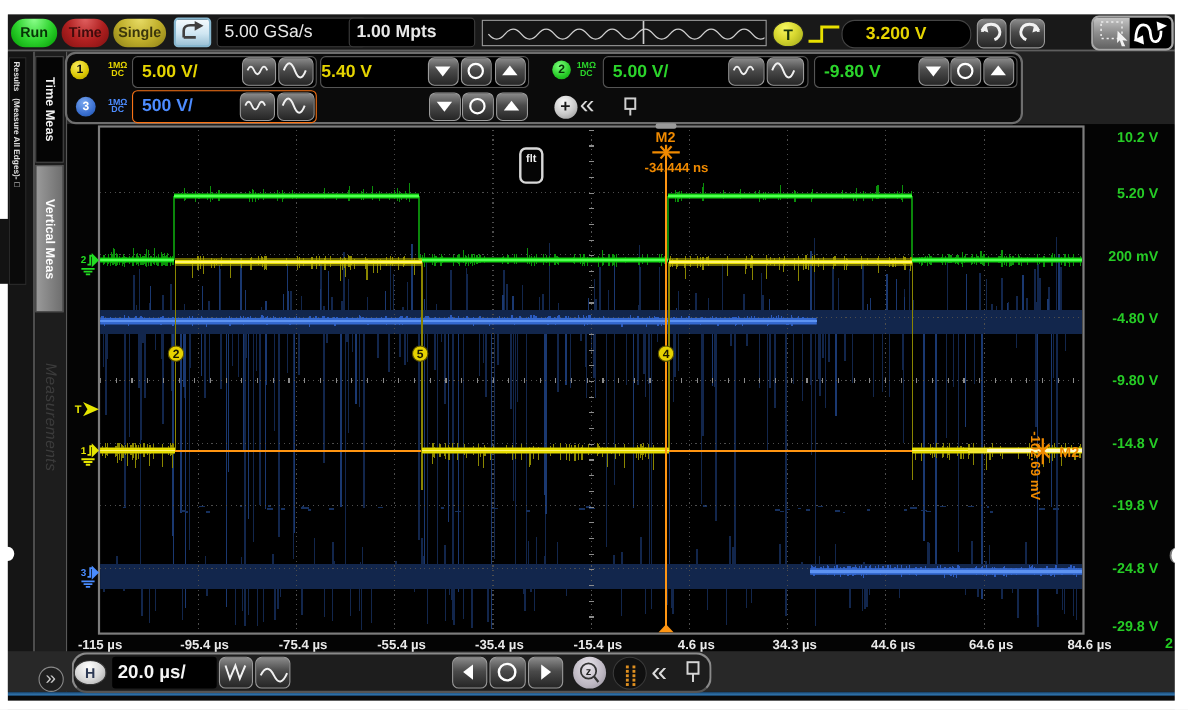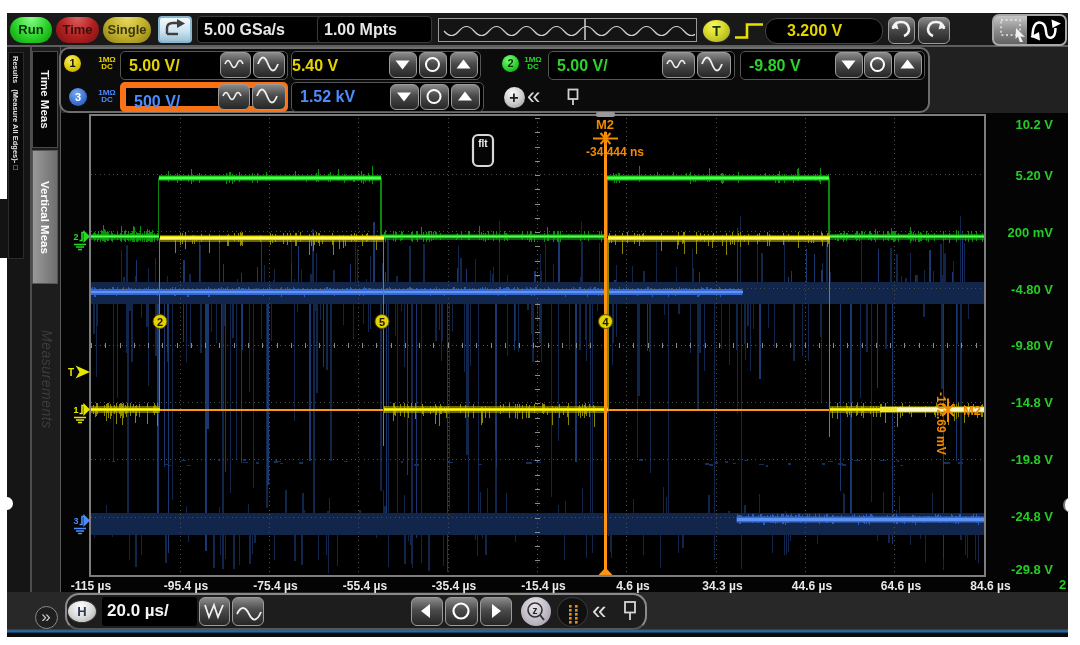--- a/index.html
+++ b/index.html
@@ -22,21 +22,21 @@
 <div class="a" style="left:7px;top:628.5px;width:1061px;height:4px;background:linear-gradient(#163a5c,#2f74ae 55%,#102a44)"></div>
 <div class="a" style="left:7px;top:632.5px;width:1061px;height:4.5px;background:#0a0a0a"></div>
 <div class="a" style="left:10px;top:17px;width:42px;height:26px;border-radius:13px;background:radial-gradient(ellipse at 50% 0%,#8cff8c,#2ed32e 55%,#009900);color:#063306;font-weight:bold;font-size:13px;text-align:center;line-height:25px">Run</div>
 <div class="a" style="left:56px;top:17px;width:43px;height:26px;border-radius:13px;background:radial-gradient(ellipse at 50% 0%,#e06060,#b02020 55%,#7d1010);color:#400c0c;font-weight:bold;font-size:13px;text-align:center;line-height:25px">Time</div>
 <div class="a" style="left:103px;top:17px;width:48px;height:26px;border-radius:13px;background:radial-gradient(ellipse at 50% 0%,#e8dc66,#bfae2a 55%,#8a7d16);color:#3a350c;font-weight:bold;font-size:13px;text-align:center;line-height:25px">Single</div>
 <div class="a" style="left:158px;top:16px;width:34px;height:27px;border-radius:4px;border:2px solid #88b7cf;background:linear-gradient(#f4fafd,#cfe6f2 55%,#9dc2d6)"><svg width="30" height="23">
         <path d="M7 16 V10 Q7 5 13 5 H19" fill="none" stroke="#3f3f3f" stroke-width="2.4"></path>
         <path d="M17 1 L25 5.5 L17 10 Z" fill="#3f3f3f"></path>
         <path d="M7 16 H18" fill="none" stroke="#3f3f3f" stroke-width="2.4"></path>
       </svg></div>
-<div class="a" style="left:197px;top:16px;width:136px;height:27px;background:#000;border:1px solid #3c3c3c;border-radius:4px;color:#e8e8e8;font-weight:bold;font-size:16px;line-height:25px;padding-left:6px;white-space:nowrap">5.00 GSa/s</div>
+<div class="a" style="left:197px;top:16px;width:136px;height:27px;background:#000;border:1px solid #3c3c3c;border-radius:4px;color:#e8e8e8;font-weight:normal;font-size:16px;line-height:25px;padding-left:6px;white-space:nowrap">5.00 GSa/s</div>
 <div class="a" style="left:317px;top:16px;width:115px;height:27px;background:#000;border:1px solid #3c3c3c;border-radius:4px;color:#e8e8e8;font-weight:bold;font-size:16px;line-height:25px;padding-left:6px;white-space:nowrap">1.00 Mpts</div>
 <div class="a" style="left:438px;top:17.5px;width:259px;height:24px;border:1.5px solid #9a9a9a;background:#141414">
       <svg width="256" height="21" style="position:absolute;left:0;top:0">
         <path d="M5 12 q7.5 9 15 0 q7.5 -9 15 0 q7.5 9 15 0 q7.5 -9 15 0 q7.5 9 15 0 q7.5 -9 15 0 q7.5 9 15 0 q7.5 -9 15 0 q7.5 9 15 0 q7.5 -9 15 0 q7.5 9 15 0 q7.5 -9 15 0 q7.5 9 15 0 q7.5 -9 15 0 q7.5 9 15 0 q7.5 -9 15 0 q7.5 9 15 0" fill="none" stroke="#cfcfcf" stroke-width="1.2"></path>
         <line x1="146" y1="0" x2="146" y2="21" stroke="#cfcfcf" stroke-width="1.5"></line>
       </svg>
     </div>
 <div class="a" style="left:702px;top:19px;width:29px;height:24px;border-radius:50%;background:radial-gradient(ellipse at 40% 25%,#f8f860,#d8d830 45%,#9aa318);border:1.5px solid #222;color:#17350b;font-weight:bold;font-size:14px;text-align:center;line-height:22px">T</div>
 <svg class="a" style="left:733px;top:20px" width="32" height="22">
       <path d="M2 17.5 H14 V4.5 H30" fill="none" stroke="#e8e000" stroke-width="2.6"></path>
@@ -94,28 +94,27 @@
         <path d="M5.5 7.5 L19.5 7.5 L12.5 16.5 Z" fill="#fff"></path>
       </svg></div>
     <div class="btn a" style="left:864px;top:52px;width:28px;height:26px"><svg width="25" height="23">
         <circle cx="12.5" cy="11.5" r="6.5" fill="none" stroke="#fff" stroke-width="2"></circle>
       </svg></div>
     <div class="btn a" style="left:894px;top:52px;width:28px;height:26px"><svg width="25" height="23">
         <path d="M5.5 15.5 L19.5 15.5 L12.5 6.5 Z" fill="#fff"></path>
       </svg></div>
 <div class="a" style="left:69px;top:88px;width:18px;height:18px;border-radius:50%;background:radial-gradient(circle at 40% 30%,#7aa8f0,#3a6fd0 60%,#1c4fa0);color:#fff;font-weight:bold;font-size:11px;text-align:center;line-height:18px">3</div>
 <div class="a" style="left:95px;top:89px;width:24px;color:#4d8cff;font-weight:bold;font-size:8px;line-height:7px;text-align:center">1MΩ<br>DC</div>
-<div class="a" style="left:120px;top:82px;width:168px;height:29.5px;background:#000;border:6px solid #f97316;border-radius:5px;color:#4d8cff;font-weight:bold;font-size:16px;line-height:27.5px;padding-left:8px;white-space:nowrap">500 V/</div>
+<div class="a" style="left:120px;top:82px;width:168px;height:29.5px;background:#000;border:1px solid #f97316;border-radius:5px;color:#4d8cff;font-weight:bold;font-size:16px;line-height:27.5px;padding-left:8px;white-space:nowrap">500 V/</div>
 <div class="btn a" style="left:218px;top:83.5px;width:32px;height:26px"><svg width="29" height="23">
         <path d="M4 11.0 q3 -7 6 0 q3 7 6 0 q3 -7 6 0" fill="none" stroke="#f0f0f0" stroke-width="1.6"></path>
       </svg></div>
 <div class="btn a" style="left:252px;top:83.5px;width:34px;height:26px"><svg width="31" height="23">
         <path d="M4 11.0 q5 -13 10 0 q5 13 10 0" fill="none" stroke="#f0f0f0" stroke-width="1.8"></path>
       </svg></div>
-<div class="a" style="left:291px;top:82px;width:193px;height:29.5px;background:#000;border:1px solid #555;border-radius:5px;color:#4d8cff;font-weight:bold;font-size:16px;line-height:27.5px;padding-left:8px;white-space:nowrap">1.52 kV</div>
 <div class="btn a" style="left:390px;top:83.5px;width:29px;height:26px"><svg width="26" height="23">
         <path d="M6.0 7.5 L20.0 7.5 L13.0 16.5 Z" fill="#fff"></path>
       </svg></div>
     <div class="btn a" style="left:420px;top:83.5px;width:29px;height:26px"><svg width="26" height="23">
         <circle cx="13.0" cy="11.5" r="6.5" fill="none" stroke="#fff" stroke-width="2"></circle>
       </svg></div>
     <div class="btn a" style="left:451px;top:83.5px;width:29px;height:26px"><svg width="26" height="23">
         <path d="M6.0 15.5 L20.0 15.5 L13.0 6.5 Z" fill="#fff"></path>
       </svg></div>
 <div class="a" style="left:503.5px;top:86.5px;width:21.0px;height:21.0px;border-radius:50%;background:radial-gradient(circle at 40% 30%,#fafafa,#c9c9c9 55%,#8d8d8d);color:#1a1a1a;font-weight:bold;font-size:16px;text-align:center;line-height:21.0px">+</div>

